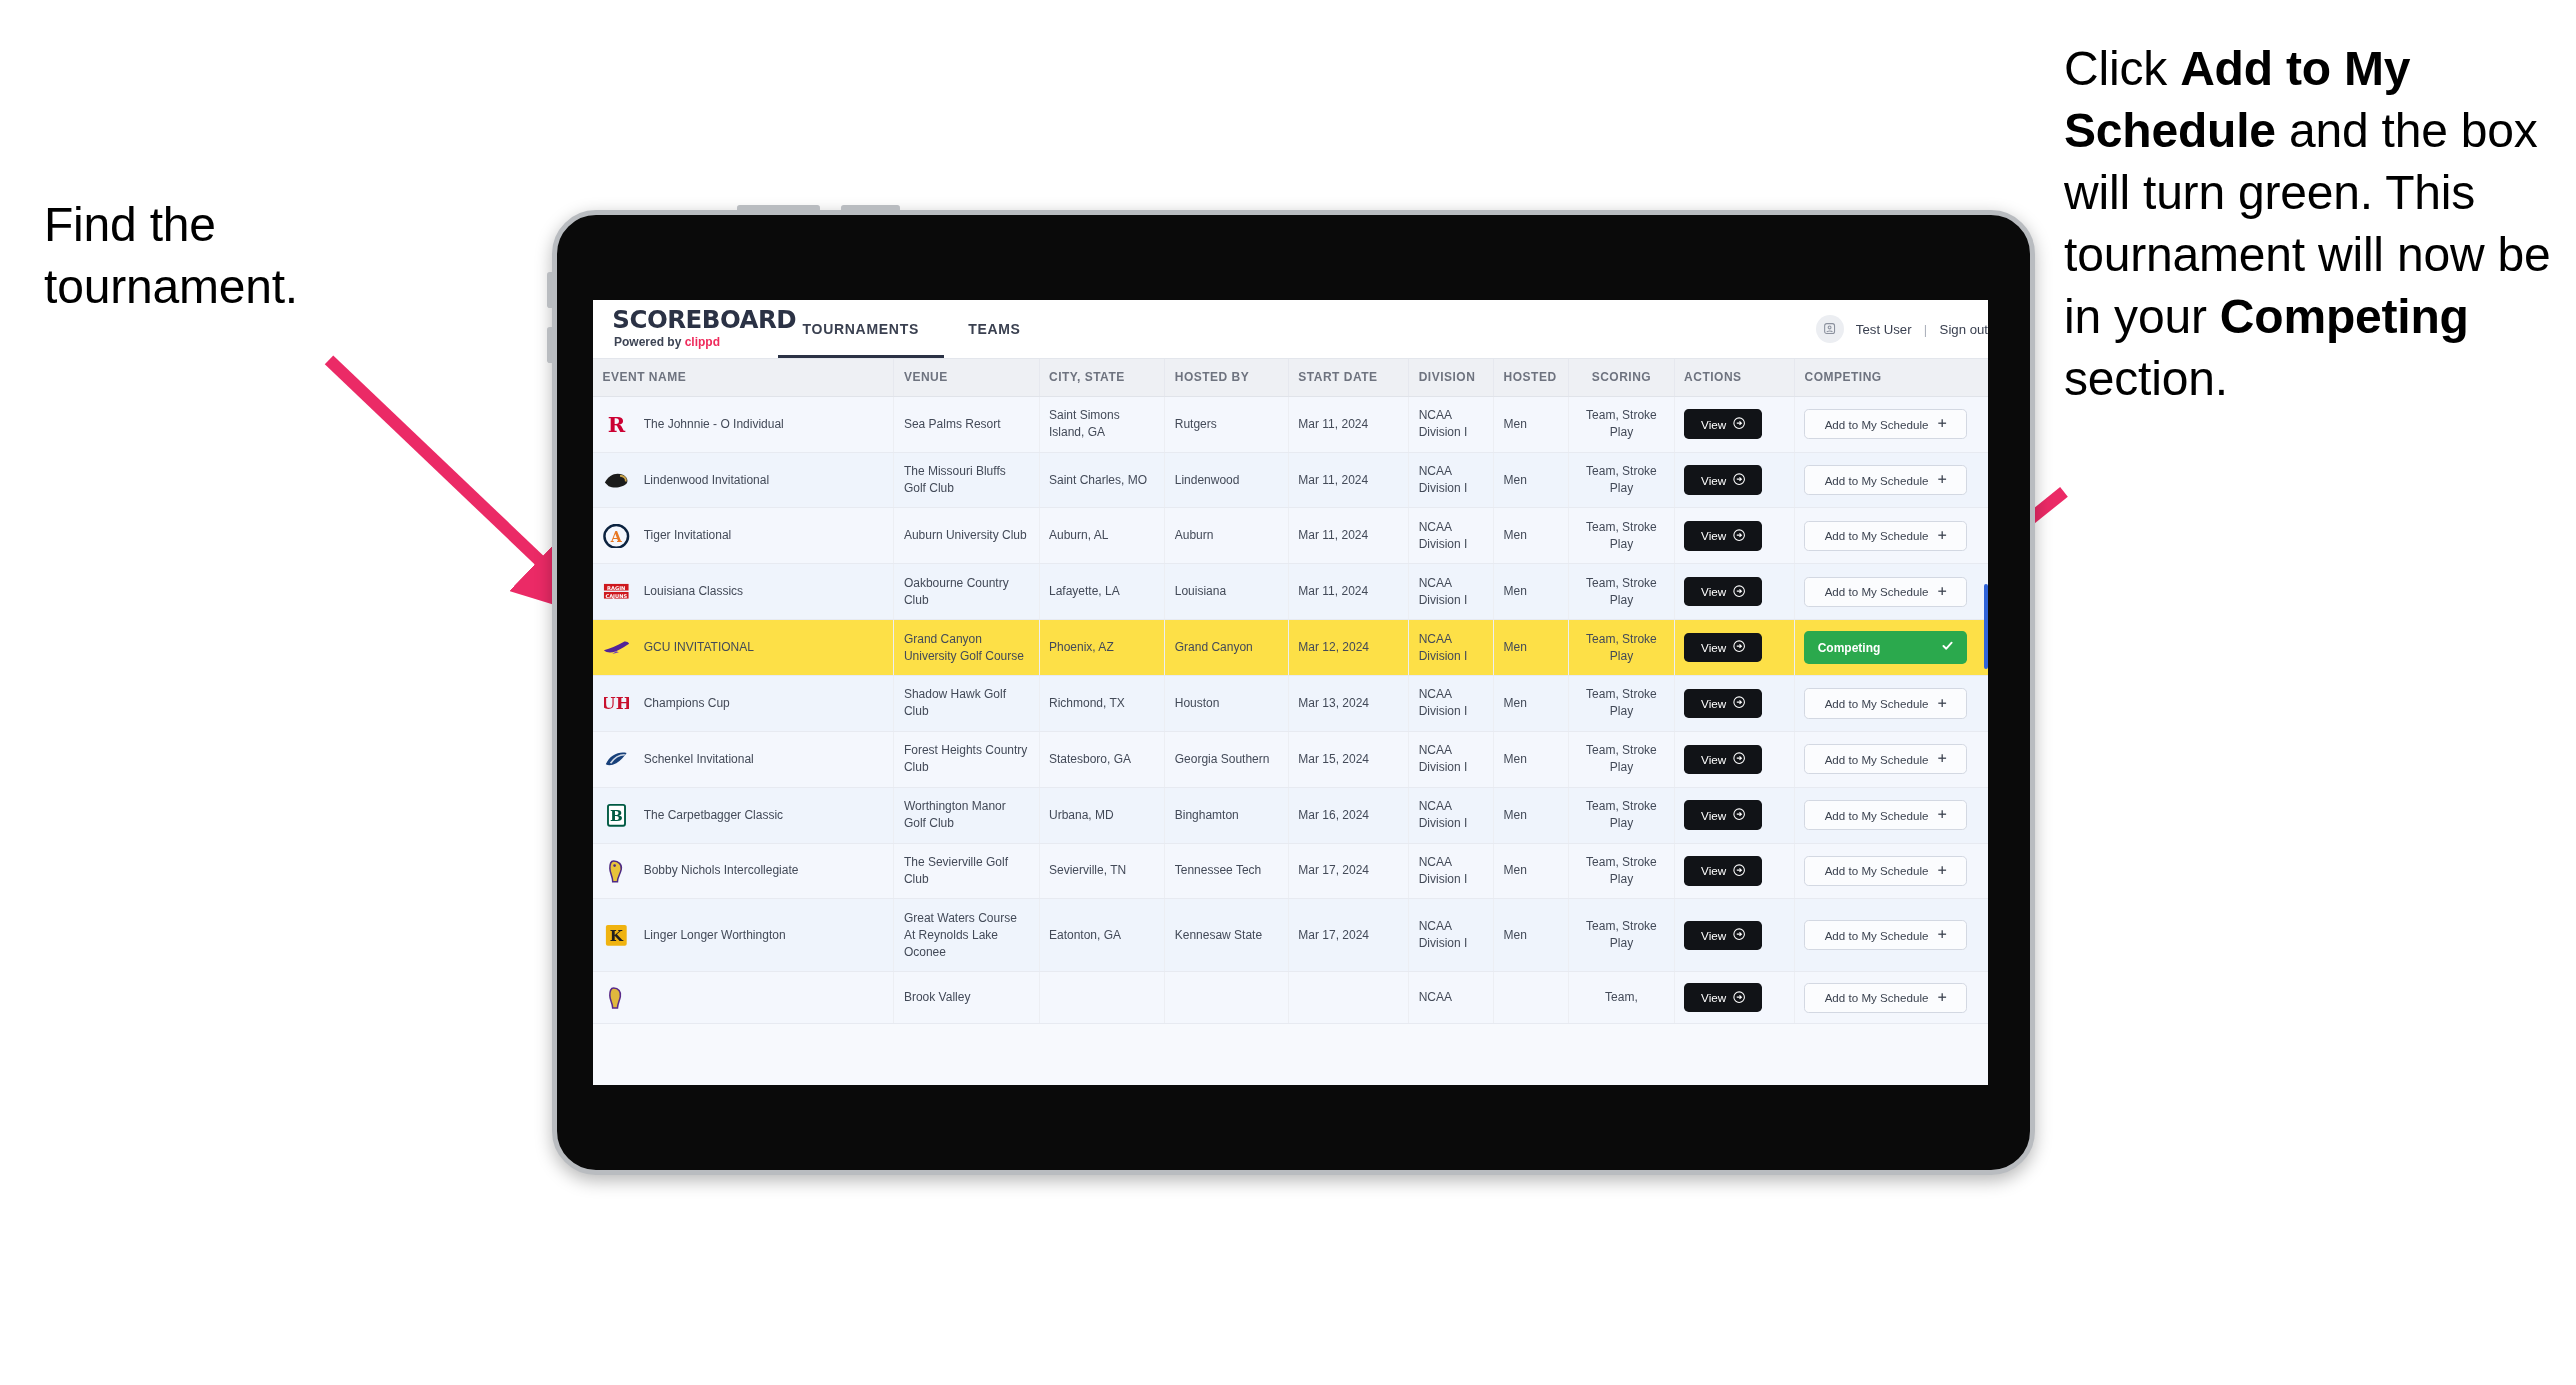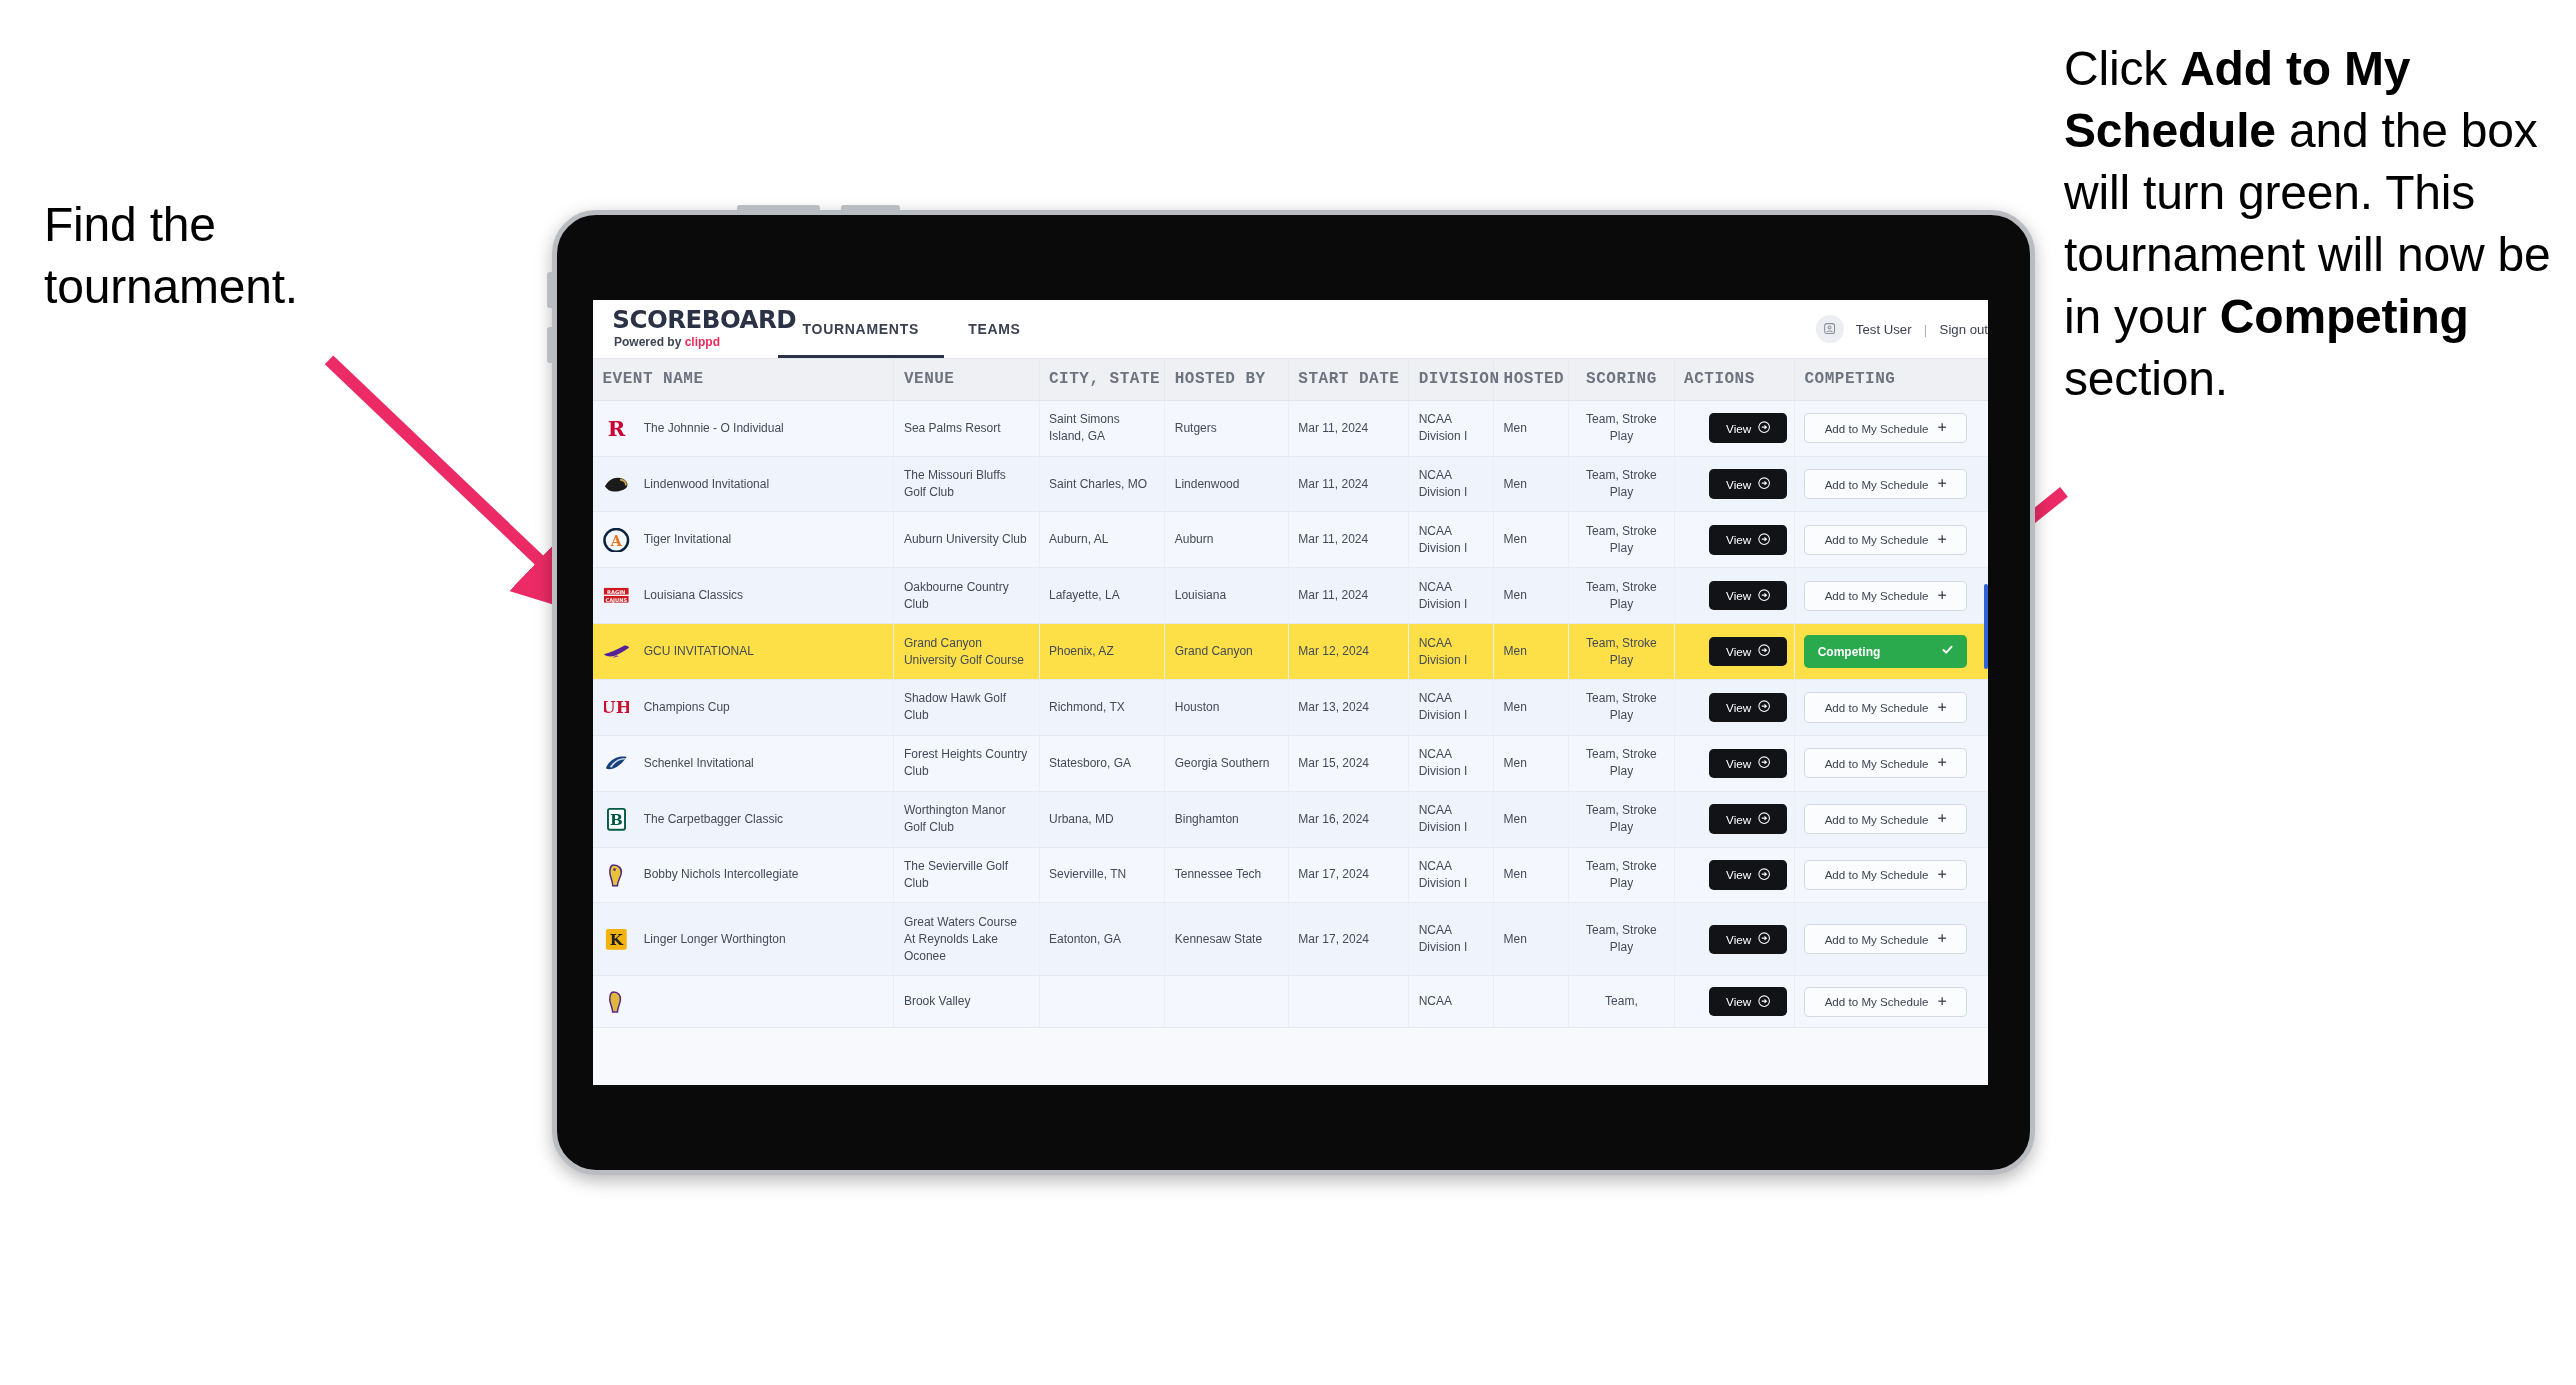--- a/index.html
+++ b/index.html
@@ -95,26 +95,25 @@
     display:flex; align-items:center; justify-content:center;
     color:#8b919e; font-size:13.2px;
   }
   #userbox .sep { color:#aeb3bd; }
   #userbox .lnk { cursor:pointer; }
 
   
   table { width:100%; border-collapse:collapse; table-layout:fixed; }
   thead th {
     background:#eef0f4; color:#6e737f;
-    font-size:16px; font-weight:600; letter-spacing:0.5px;
+    font-size:12px; font-weight:600; letter-spacing:0.5px;
     text-align:left; padding:11.4px 9.5px;
     border-bottom:0.9px solid #e0e3e9;
     border-right:0.9px solid #e6e8ee;
     white-space:nowrap;
-    font-family:Liberation Mono, monospace;
   }
   thead th:last-child { border-right:none; }
   tbody td {
     font-size:12px; color:#434a58;
     padding:10.4px 9.5px; vertical-align:middle;
     border-bottom:0.9px solid #e7eaf1;
     border-right:0.9px solid #eceef3;
     line-height:1.42;
   }
   tbody td:last-child { border-right:none; }
@@ -141,21 +140,20 @@
     font-weight:800; font-size:16px; line-height:1;
     font-family:"DejaVu Serif", serif;
   }
   .logo svg { display:block; }
 
   .btn-view {
     display:inline-flex; align-items:center; justify-content:center; gap:6.6px;
     background:#111317; color:#fff; border:none; border-radius:4.7px;
     font-size:11.7px; padding:7.6px 13.2px; min-width:78px; cursor:pointer;
     font-family:"Liberation Sans", sans-serif;
-    margin-left:25px;
   }
   .btn-add {
     display:inline-flex; align-items:center; justify-content:center; gap:8.5px;
     background:#fbfcfe; color:#3c4椒250; border:0.9px solid #d3d8e2;
     border-radius:4.7px; font-size:11.6px; padding:7.6px 11.4px;
     width:163px; cursor:pointer; color:#3b4椒150;
     font-family:"Liberation Sans", sans-serif;
   }
   .btn-add { color:#3c4350; }
   .btn-competing {

